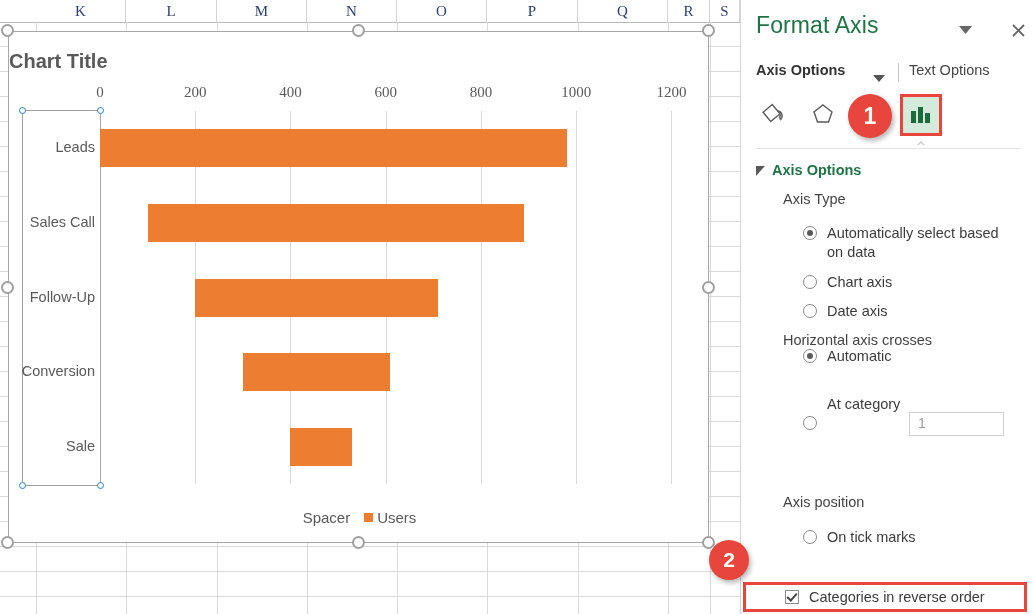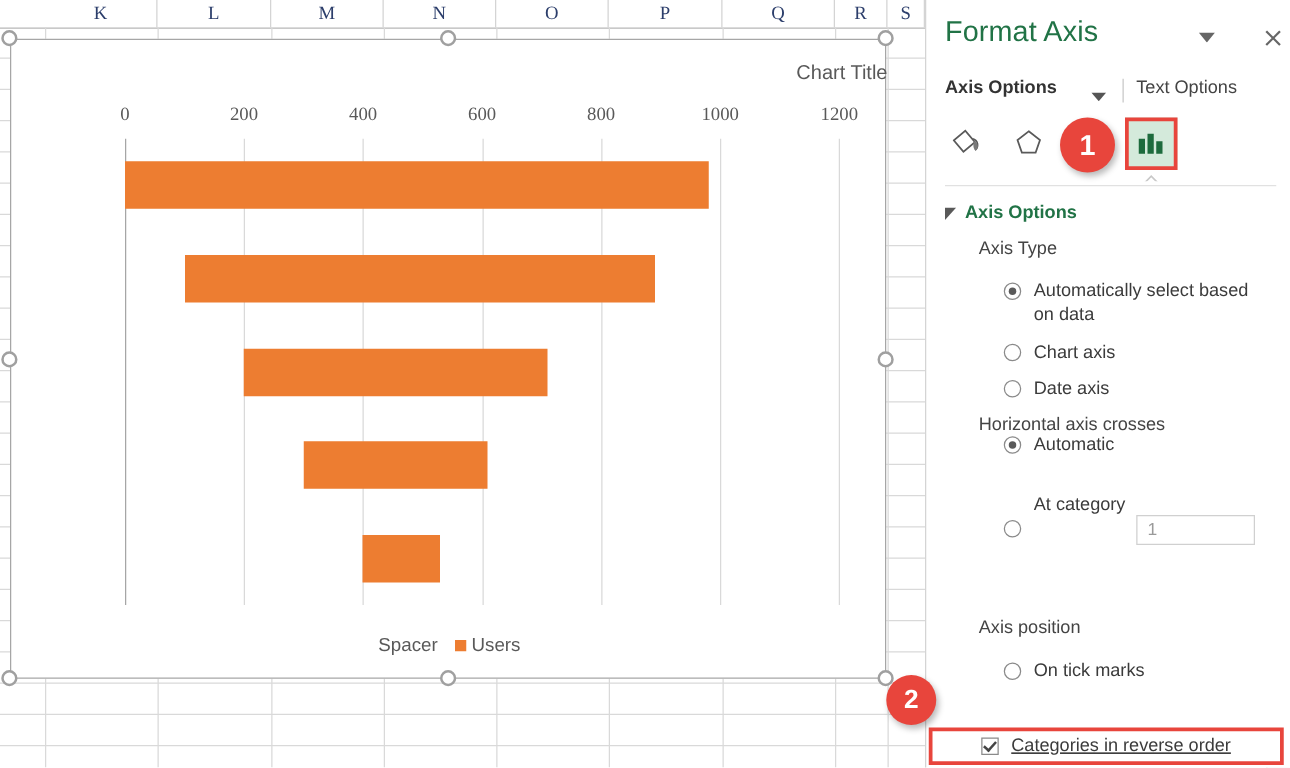--- a/index.html
+++ b/index.html
@@ -99,24 +99,25 @@
     border-radius: 50%;
     background: #ffffff;
     border: 2px solid #a0a0a0;
     box-sizing: border-box;
     z-index: 30;
   }
   #chart-title {
     position: absolute;
     left: 0; top: 18px;
     width: 701px;
-    text-align: right;
-    font-size: 16px;
+    text-align: left;
+    font-size: 20px;
     color: #595959;
     font-family: "Liberation Sans", sans-serif;
+    font-weight: bold;
   }
   #plot {
     position: absolute;
     left: 91px; top: 79px;     
     width: 600px; height: 373px;
   }
   .vgrid {
     position: absolute;
     top: 0;
     width: 1px;
@@ -436,20 +437,33 @@
       <div class="grid-line-h" style="top: 521px;"></div>
       <div class="grid-line-h" style="top: 546px;"></div>
       <div class="grid-line-h" style="top: 571px;"></div>
       <div class="grid-line-h" style="top: 596px;"></div>
     </div>
 
   <div id="chart">
 
     <div id="chart-title">Chart Title</div>
 
+    <div id="cat-axis">
+      <div class="cat-handle" style="left:-4px;top:-4px;"></div>
+      <div class="cat-handle" style="right:-4px;top:-4px;"></div>
+      <div class="cat-handle" style="left:-4px;bottom:-4px;"></div>
+      <div class="cat-handle" style="right:-4px;bottom:-4px;"></div>
+      <div id="catlabels">
+          <div class="cat-label" style="top: 28.3px;">Leads</div>
+          <div class="cat-label" style="top: 102.9px;">Sales Call</div>
+          <div class="cat-label" style="top: 177.5px;">Follow-Up</div>
+          <div class="cat-label" style="top: 252.1px;">Conversion</div>
+          <div class="cat-label" style="top: 326.7px;">Sale</div>
+        </div>
+    </div>
 
     <div id="plot">
       <div class="axis-line"></div>
       <div id="vgrids">
           <div class="vgrid" style="left: 95.2381px;"></div>
           <div class="vgrid" style="left: 190.476px;"></div>
           <div class="vgrid" style="left: 285.714px;"></div>
           <div class="vgrid" style="left: 380.952px;"></div>
           <div class="vgrid" style="left: 476.19px;"></div>
           <div class="vgrid" style="left: 571.429px;"></div>
@@ -593,21 +607,21 @@
   </div>
   <div id="cat-num-input">1</div>
 
 
   <div class="grouplabel" style="top:494px;">Axis position</div>
 
   <div class="radio-row" style="top:528px;text-align:center;">
     <div class="radio"></div>
     <div class="radio-label">On tick marks</div>
   </div>
-  <div class="check-row" style="top:588px;left:44px;text-decoration:underline;">
+  <div class="check-row" style="top:588px;left:44px;">
     <div class="chk on"></div>
     <div class="radio-label">Categories in reverse order</div>
   </div>
 </div>
 
 <div id="reverse-highlight"></div>
 
 <div class="badge" id="badge-1">1</div>
 <div class="badge" id="badge-2">2</div>
 

